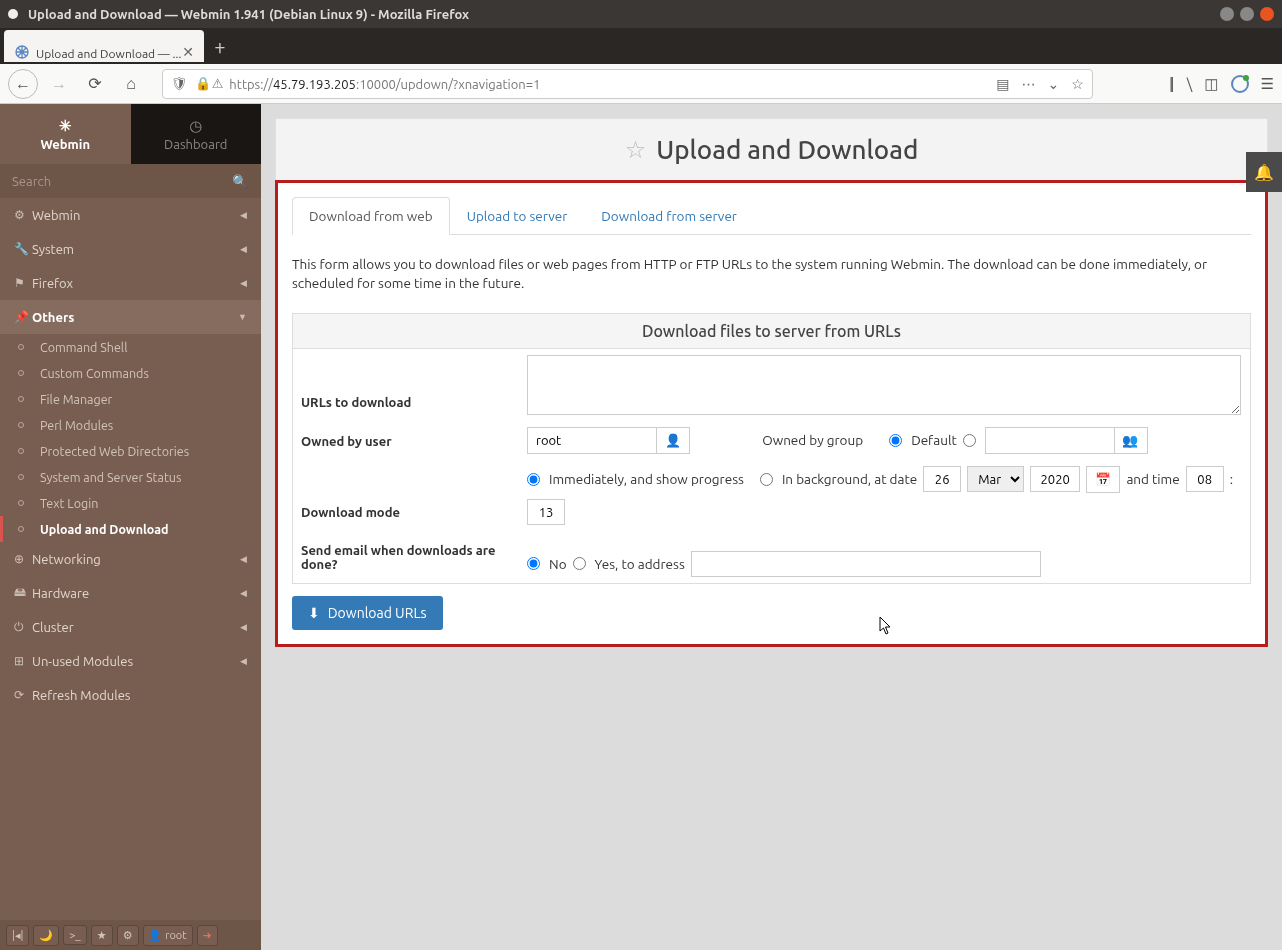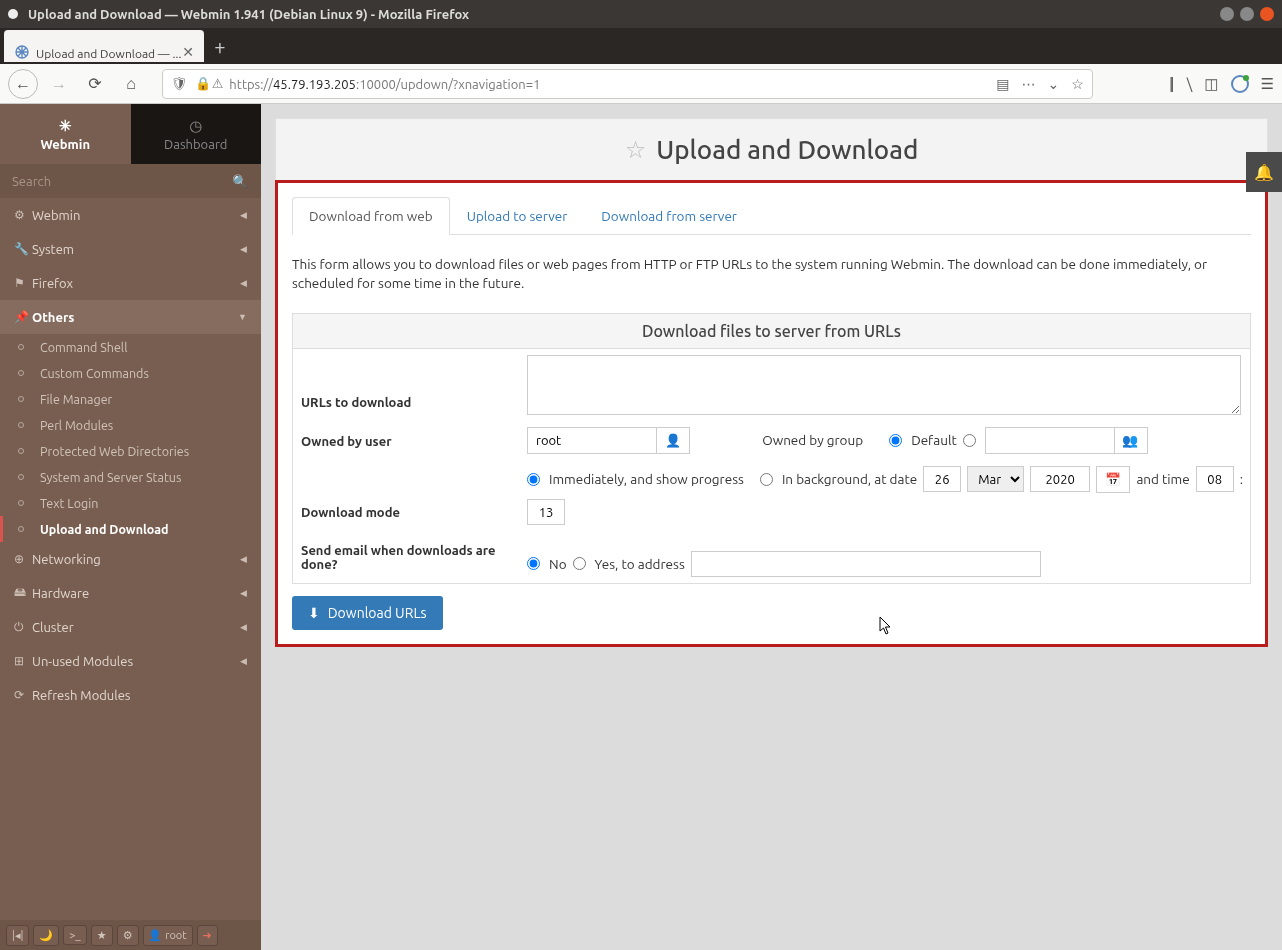--- a/index.html
+++ b/index.html
@@ -303,21 +303,21 @@
               <label class="chklabel">
                 <input type="radio" name="mode" checked="" style="">
                 <span>Immediately, and show progress</span>
               </label>
               <label class="chklabel" style="margin-left:10px">
                 <input type="radio" name="mode" style="">
                 <span>In background, at date</span>
               </label>
               <input class="txt w40" value="26" style="">
               <select class="sel"><option>Mar</option></select>
-              <input class="txt w40" style="width: 60px;" value="2020">
+              <input class="txt w40" style="width: 50px;" value="2020">
               <span class="addon" style="border-left:1px solid #ccc">📅</span>
               <span>and time</span>
               <input class="txt w40" value="08" style="">
               <span>:</span>
               <input class="txt w40" value="13" style="">
             </div>
           </div>
 
           <div class="formrow">
             <div class="lbl">Send email when downloads are done?</div>

